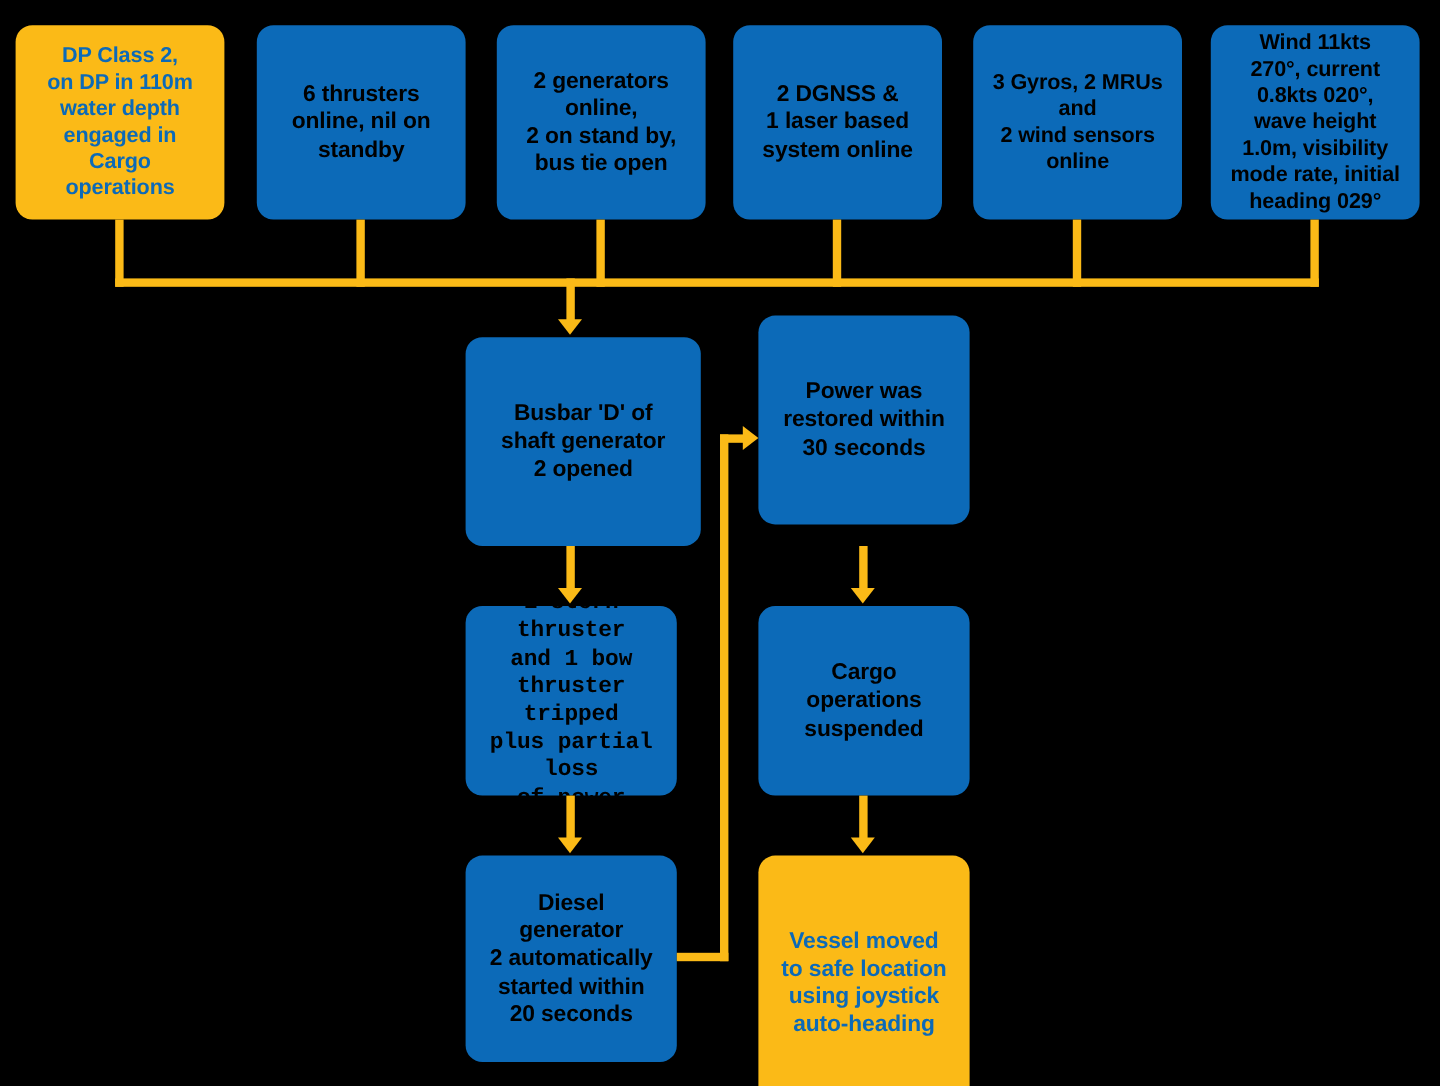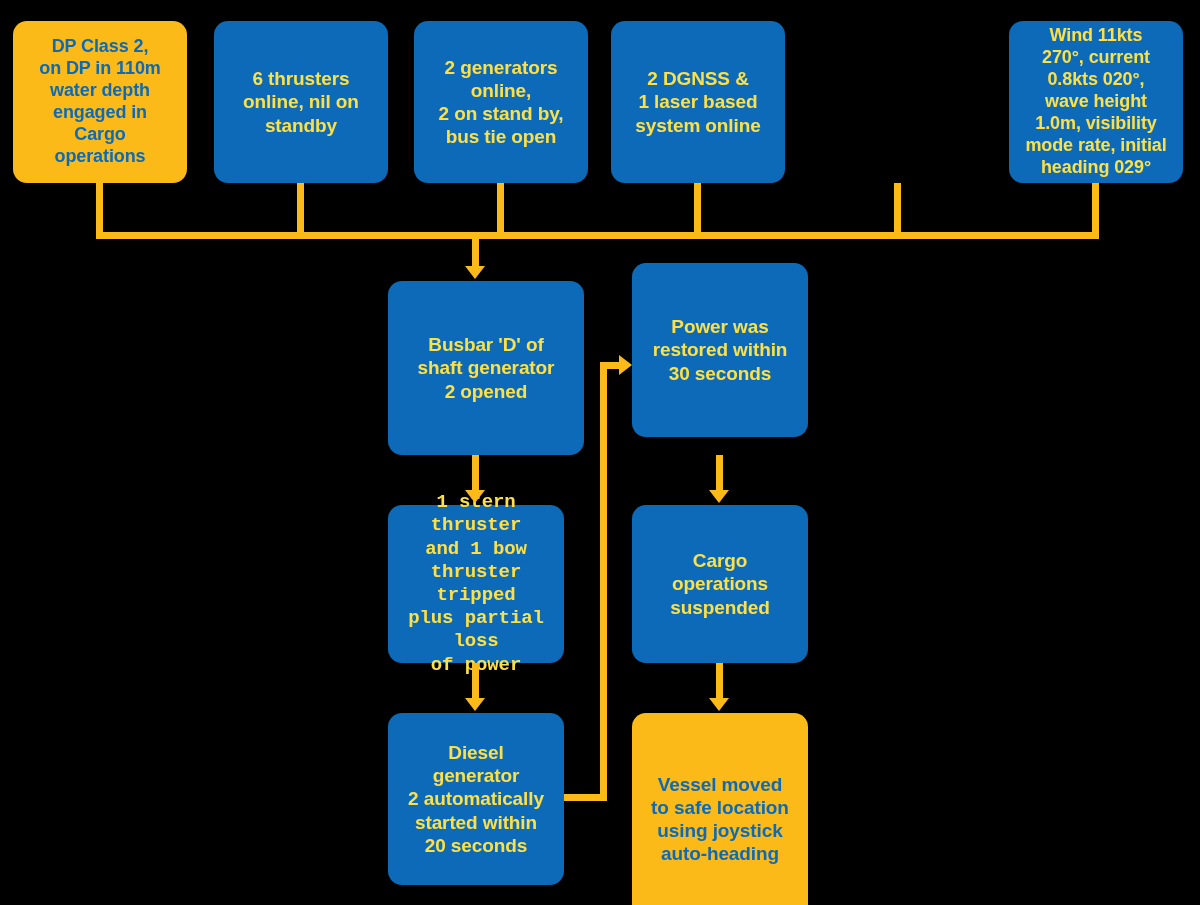--- a/index.html
+++ b/index.html
@@ -31,21 +31,21 @@
     text-align: center;
     padding: 6px 8px;
     font-weight: bold;
     font-size: 19px;
     line-height: 1.22;
     letter-spacing: -0.1px;
     white-space: pre-line;
   }
   .node.blue {
     background: #0C6AB8;
-    color: #fde047;
+    color: #000000;
   }
   .node.amber {
     background: #FBBA17;
     color: #0C6AB8;
   }
   .conn {
     position: absolute;
     background: #FBBA17;
   }
   .arrow-down {
@@ -81,20 +81,24 @@
 
   <div class="node blue" style="left:414px; top:21px; width:174px; height:162px;">2 generators
 online,
 2 on stand by,
 bus tie open</div>
 
   <div class="node blue" style="left:611px; top:21px; width:174px; height:162px;">2 DGNSS &amp;
 1 laser based
 system online</div>
 
+  <div class="node blue" style="left:811px; top:21px; width:174px; height:162px; font-size:18px;">3 Gyros, 2 MRUs
+and
+2 wind sensors
+online</div>
 
   <div class="node blue" style="left:1009px; top:21px; width:174px; height:162px; font-size:18px;">Wind 11kts
 270°, current
 0.8kts 020°,
 wave height
 1.0m, visibility
 mode rate, initial
 heading 029°</div>
 
   <div class="conn" style="left:96px; top:183px; width:7px; height:56px;"></div>

